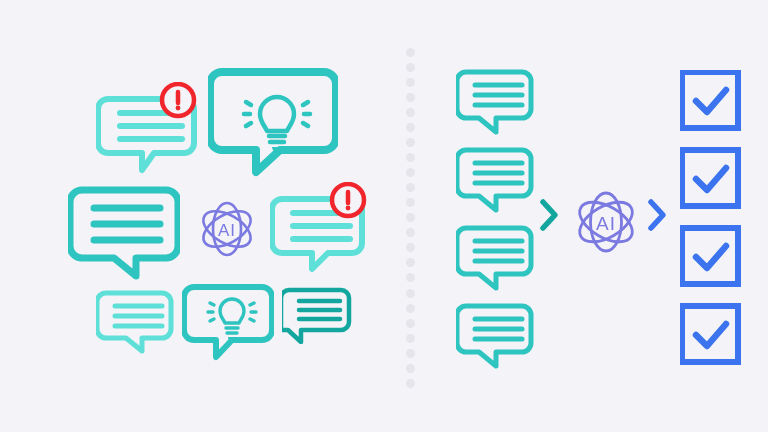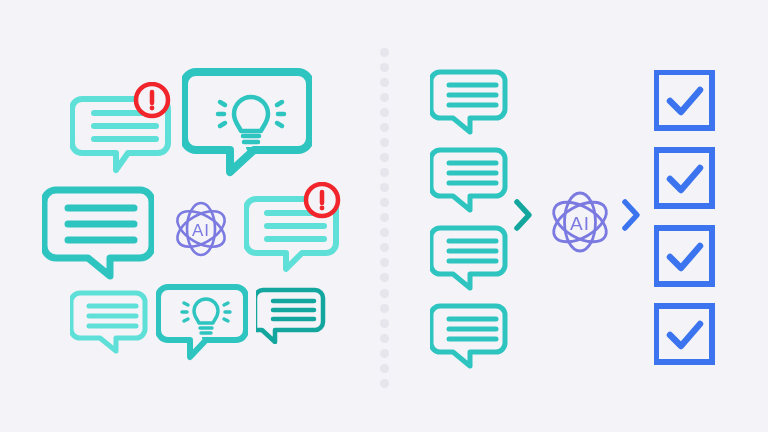--- a/index.html
+++ b/index.html
@@ -2,21 +2,21 @@
 <html><head>
 <meta charset="utf-8">
 <style>
   html,body{margin:0;padding:0;}
   body{
     width:768px;height:432px;
     background:#f4f3f8;
     font-family:"Liberation Sans", sans-serif;
     overflow:hidden;
   }
-  #stage{position:relative;width:712px;height:432px;}
+  #stage{position:relative;width:712px;height:432px;margin-left:26px;}
   .node{position:absolute;}
   .svgwrap{display:block;}
   .divider{
     position:absolute;
     left:378px;top:48px;
     width:12px;height:340px;
     display:flex;flex-direction:column;
     justify-content:space-between;
     align-items:center;
   }

